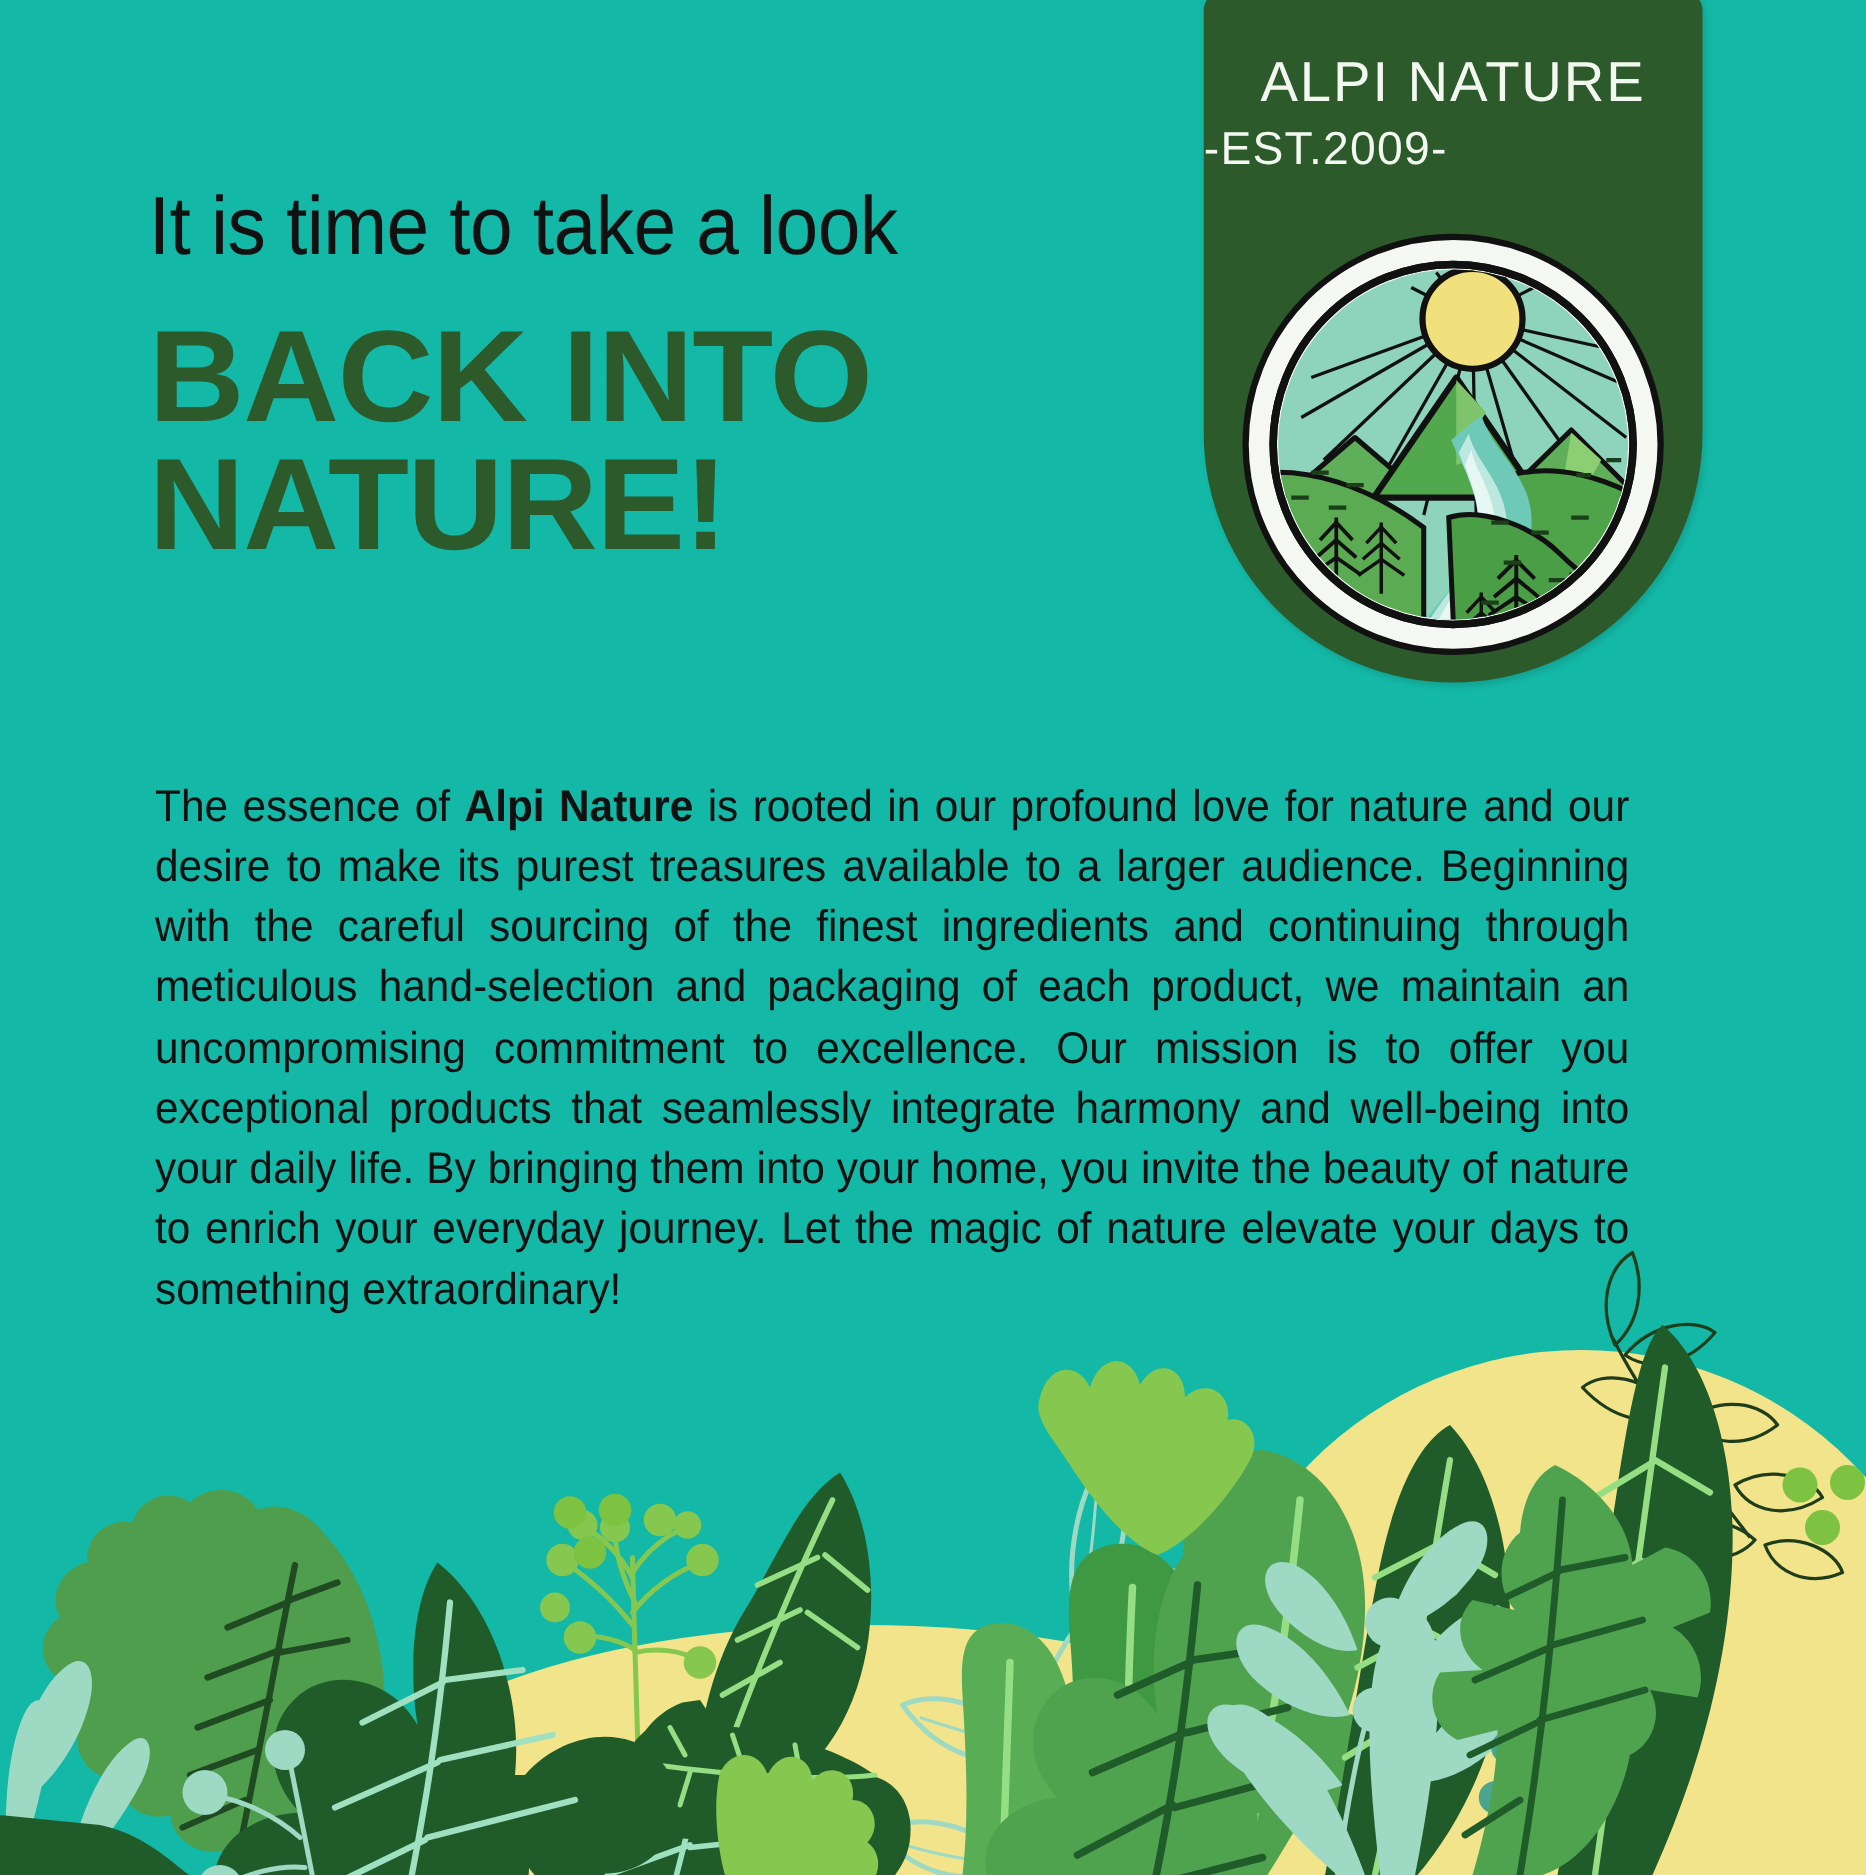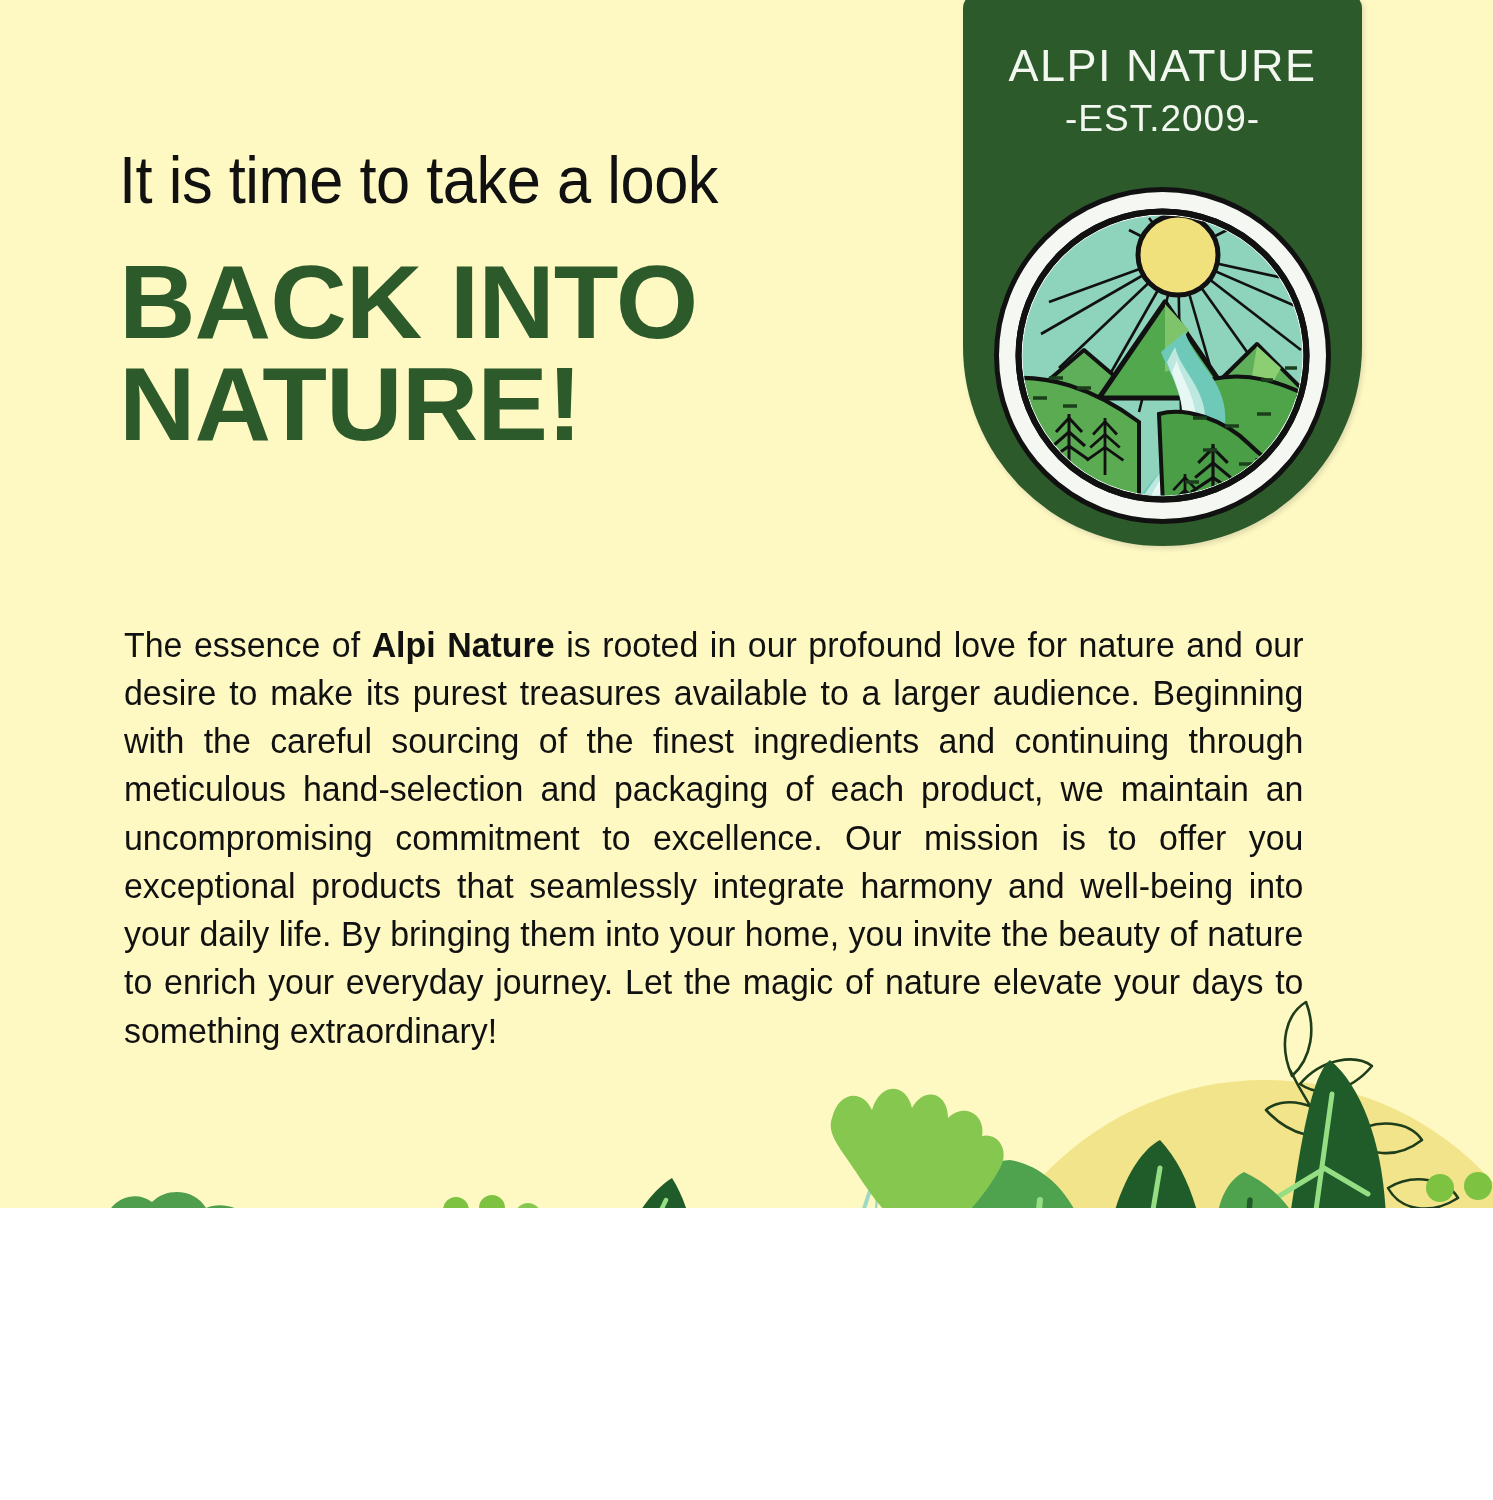--- a/index.html
+++ b/index.html
@@ -3,39 +3,39 @@
 <meta charset="utf-8">
 <style>
   html,body{margin:0;padding:0;}
   body{
     width:1493px;height:1500px;
     background:#ffffff;
     font-family:"Liberation Sans", sans-serif;
     overflow:hidden;
     position:relative;
   }
-  .page{position:relative;width:1493px;height:1208px;overflow:hidden;background:#fef9c3;}
+  .page{position:relative;width:1493px;height:1500px;overflow:hidden;background:#14b8a6;}
 
   
   .badge{
     position:absolute;left:963px;top:-6px;width:399px;height:552px;
     background:#2d5a2b;
     border-radius:14px 14px 200px 200px;
     box-shadow:2px 3px 5px rgba(0,0,0,.12);
     overflow:hidden;
   }
   .badge-title{
     position:absolute;top:46px;left:0;width:100%;
     text-align:center;color:#f2f7ef;
     font-size:45px;letter-spacing:1.5px;font-weight:400;
     font-family:"Liberation Sans", sans-serif;
   }
   .badge-sub{
     position:absolute;top:104px;left:0;width:100%;
-    text-align:center;color:#f2f7ef;
+    color:#f2f7ef;
     font-size:37px;letter-spacing:1px;font-weight:400;
   }
   .badge-emblem{
     position:absolute;left:26px;top:188px;width:347px;height:347px;
   }
 
   
   .kicker{
     position:absolute;left:119px;top:147px;
     font-size:66px;line-height:1;color:#111;

